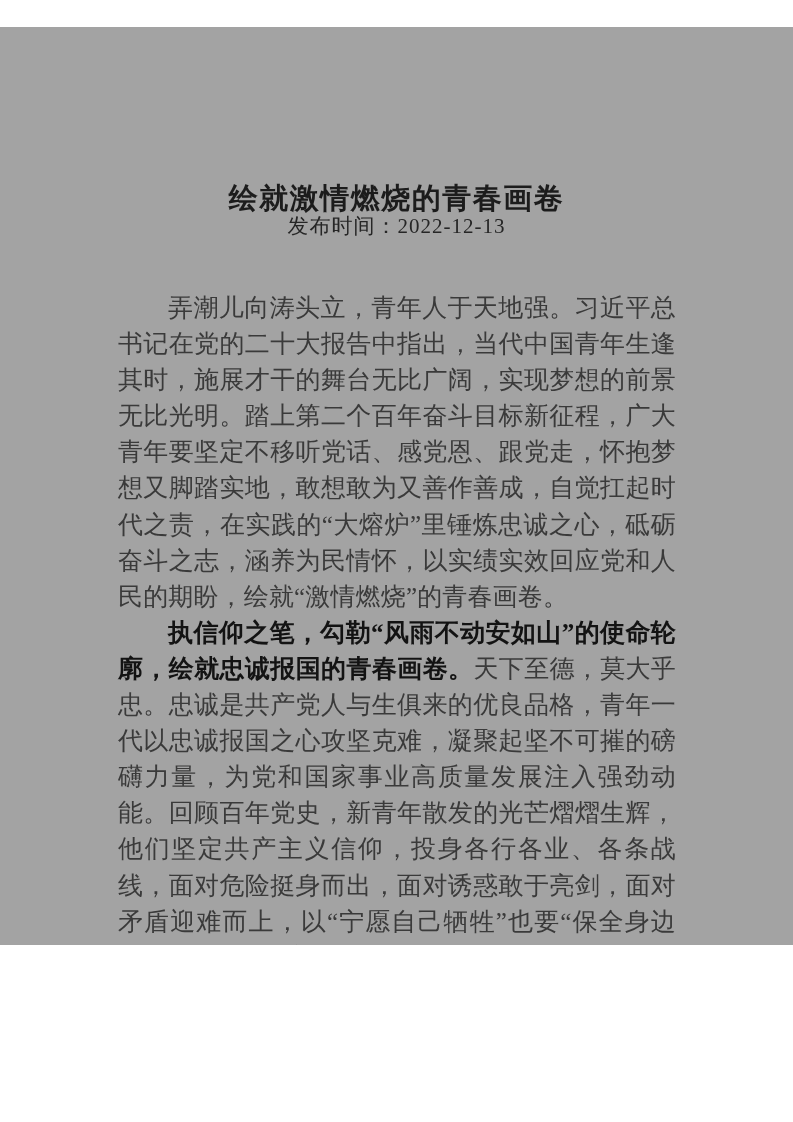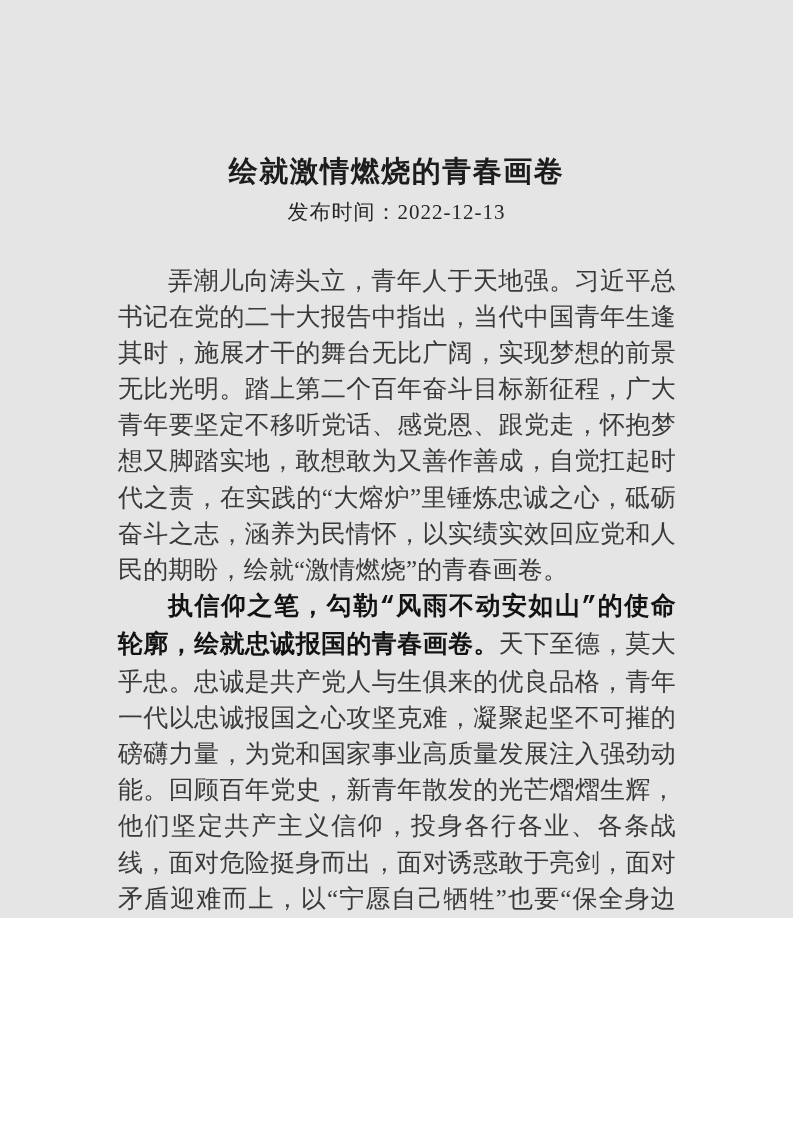--- a/index.html
+++ b/index.html
@@ -5,23 +5,24 @@
   html, body {
     margin: 0;
     padding: 0;
     background: #ffffff;
   }
 
   #page {
     position: relative;
     width: 793px;
     height: 918px;
-    background: #e5e5e5;
+    background: #a3a3a3;
     overflow: hidden;
     box-sizing: border-box;
+    margin-top: 27px;
   }
 
   
   .doc-title {
     position: absolute;
     left: 0;
     right: 0;
     top: 133px;
     text-align: center;
     font-family: "Liberation Sans", "DejaVu Sans", sans-serif;
@@ -30,21 +31,21 @@
     line-height: 38px;
     letter-spacing: 1.5px;
     color: #1c1c1c;
     white-space: nowrap;
   }
 
   .doc-subtitle {
     position: absolute;
     left: 0;
     right: 0;
-    top: 197px;
+    top: 184px;
     text-align: center;
     font-family: "Liberation Serif", "DejaVu Serif", serif;
     font-size: 21px;
     line-height: 30px;
     letter-spacing: 1px;
     color: #262626;
     white-space: nowrap;
   }
 
   
@@ -66,21 +67,21 @@
     letter-spacing: 0.15px;
     margin: 0;
     word-break: break-all;
   }
 
   .para + .para {
     margin-top: 0;
   }
 
   .lead {
-    font-family: Liberation Mono, monospace;
+    font-family: Liberation Serif, serif;
     font-weight: bold;
     color: #131313;
     letter-spacing: 0.2px;
   }
 </style>
 </head>
 <body>
 
 <div id="page">
 

